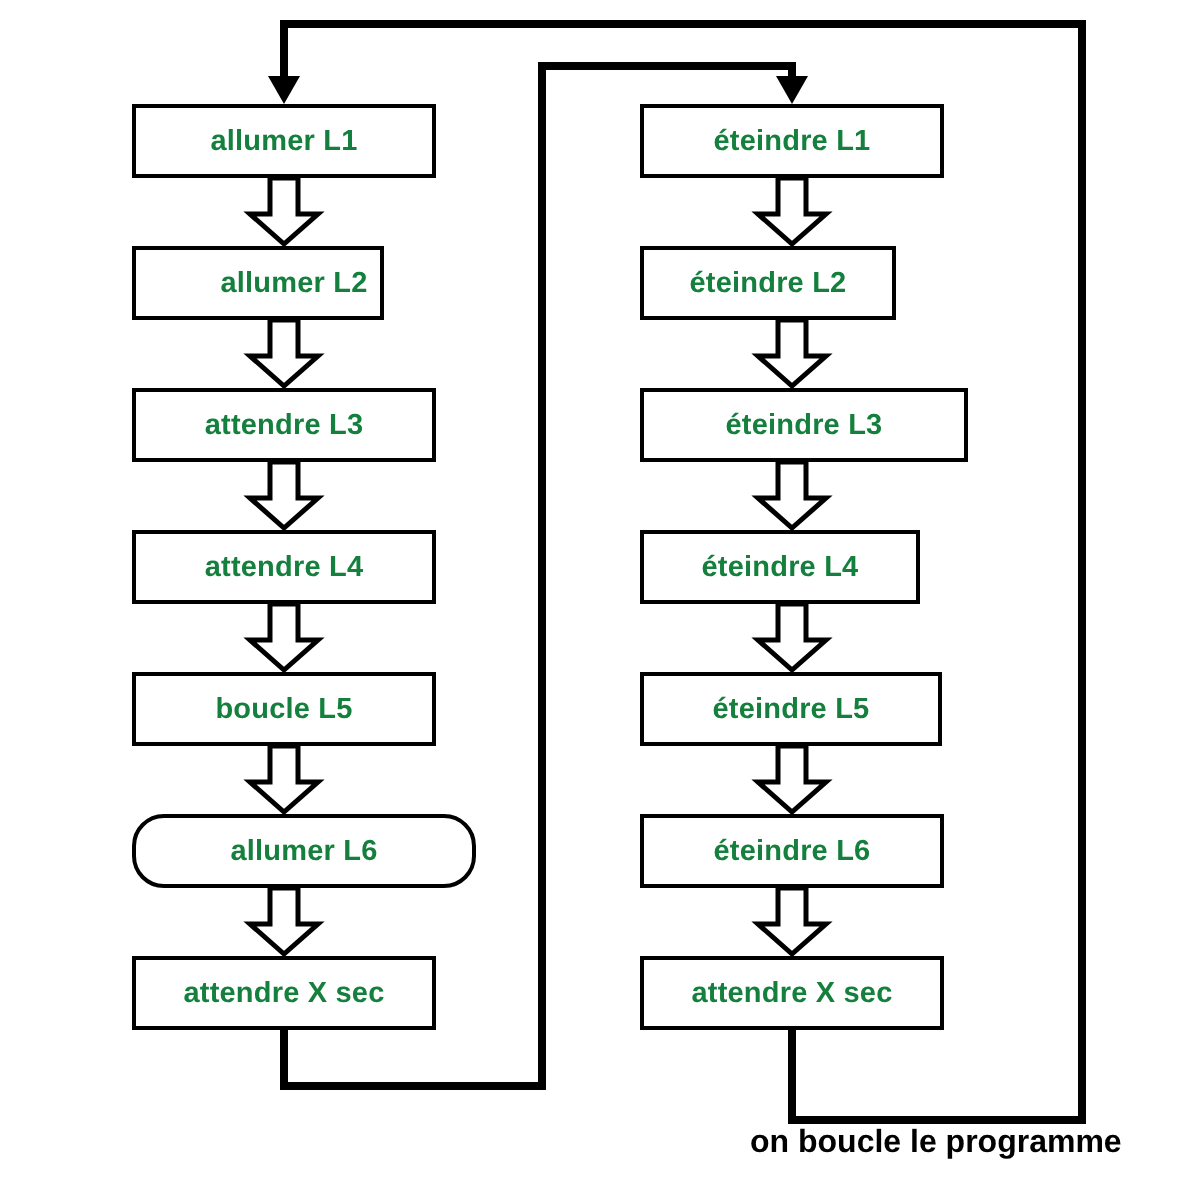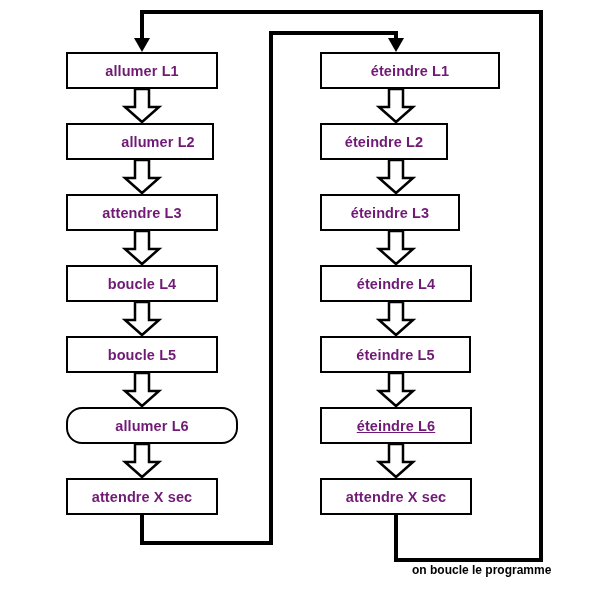--- a/index.html
+++ b/index.html
@@ -28,32 +28,31 @@
     position: absolute;
     box-sizing: border-box;
     border: 2px solid #000000;
     background: #ffffff;
     display: flex;
     align-items: center;
     justify-content: center;
     font-family: "Liberation Sans", sans-serif;
     font-size: 14.5px;
     font-weight: bold;
-    color: #701a75;
+    color: #15803d;
     letter-spacing: 0.1px;
     white-space: nowrap;
   }
   .loop-caption {
     position: absolute;
     font-family: "Liberation Sans", sans-serif;
-    font-size: 12px;
+    font-size: 16px;
     font-weight: bold;
     color: #000000;
     white-space: nowrap;
-    margin-left: 37px;
   }
 </style>
 </head>
 <body>
 
 <div id="canvas">
 
   <svg id="flow-svg" viewBox="0 0 600 600">
     <g id="loop-paths">
 
@@ -75,30 +74,30 @@
         <polygon points="389,160 403,160 403,178 413,178 396,193 379,178 389,178" fill="#ffffff" stroke="#000000" stroke-width="2.5" stroke-linejoin="miter"></polygon>
         <polygon points="389,231 403,231 403,249 413,249 396,264 379,249 389,249" fill="#ffffff" stroke="#000000" stroke-width="2.5" stroke-linejoin="miter"></polygon>
         <polygon points="389,302 403,302 403,320 413,320 396,335 379,320 389,320" fill="#ffffff" stroke="#000000" stroke-width="2.5" stroke-linejoin="miter"></polygon>
         <polygon points="389,373 403,373 403,391 413,391 396,406 379,391 389,391" fill="#ffffff" stroke="#000000" stroke-width="2.5" stroke-linejoin="miter"></polygon>
         <polygon points="389,444 403,444 403,462 413,462 396,477 379,462 389,462" fill="#ffffff" stroke="#000000" stroke-width="2.5" stroke-linejoin="miter"></polygon>
       </g>
   </svg>
 
   <div id="boxes-layer">
       <div class="node-box" style="left: 66px; top: 52px; width: 152px; height: 37px;">allumer L1</div>
-      <div class="node-box" style="left: 66px; top: 123px; width: 148px; height: 37px; padding-left: 36px;">allumer L2</div>
+      <div class="node-box" style="left: 66px; top: 123px; width: 126px; height: 37px; padding-left: 36px;">allumer L2</div>
       <div class="node-box" style="left: 66px; top: 194px; width: 152px; height: 37px;">attendre L3</div>
-      <div class="node-box" style="left: 66px; top: 265px; width: 152px; height: 37px;">boucle L4</div>
+      <div class="node-box" style="left: 66px; top: 265px; width: 152px; height: 37px;">attendre L4</div>
       <div class="node-box" style="left: 66px; top: 336px; width: 152px; height: 37px;">boucle L5</div>
       <div class="node-box" style="left: 66px; top: 407px; width: 172px; height: 37px; border-radius: 16px;">allumer L6</div>
       <div class="node-box" style="left: 66px; top: 478px; width: 152px; height: 37px;">attendre X sec</div>
-      <div class="node-box" style="left: 320px; top: 52px; width: 180px; height: 37px;">éteindre L1</div>
+      <div class="node-box" style="left: 320px; top: 52px; width: 152px; height: 37px;">éteindre L1</div>
       <div class="node-box" style="left: 320px; top: 123px; width: 128px; height: 37px;">éteindre L2</div>
-      <div class="node-box" style="left: 320px; top: 194px; width: 140px; height: 37px;">éteindre L3</div>
-      <div class="node-box" style="left: 320px; top: 265px; width: 152px; height: 37px;">éteindre L4</div>
+      <div class="node-box" style="left: 320px; top: 194px; width: 164px; height: 37px;">éteindre L3</div>
+      <div class="node-box" style="left: 320px; top: 265px; width: 140px; height: 37px;">éteindre L4</div>
       <div class="node-box" style="left: 320px; top: 336px; width: 151px; height: 37px;">éteindre L5</div>
-      <div class="node-box" style="left: 320px; top: 407px; width: 152px; height: 37px; text-decoration: underline;">éteindre L6</div>
+      <div class="node-box" style="left: 320px; top: 407px; width: 152px; height: 37px;">éteindre L6</div>
       <div class="node-box" style="left: 320px; top: 478px; width: 152px; height: 37px;">attendre X sec</div>
     </div>
 
   <div class="loop-caption" style="left: 375px; top: 563px;">on boucle le programme</div>
 
 </div>
 
 </body></html>

